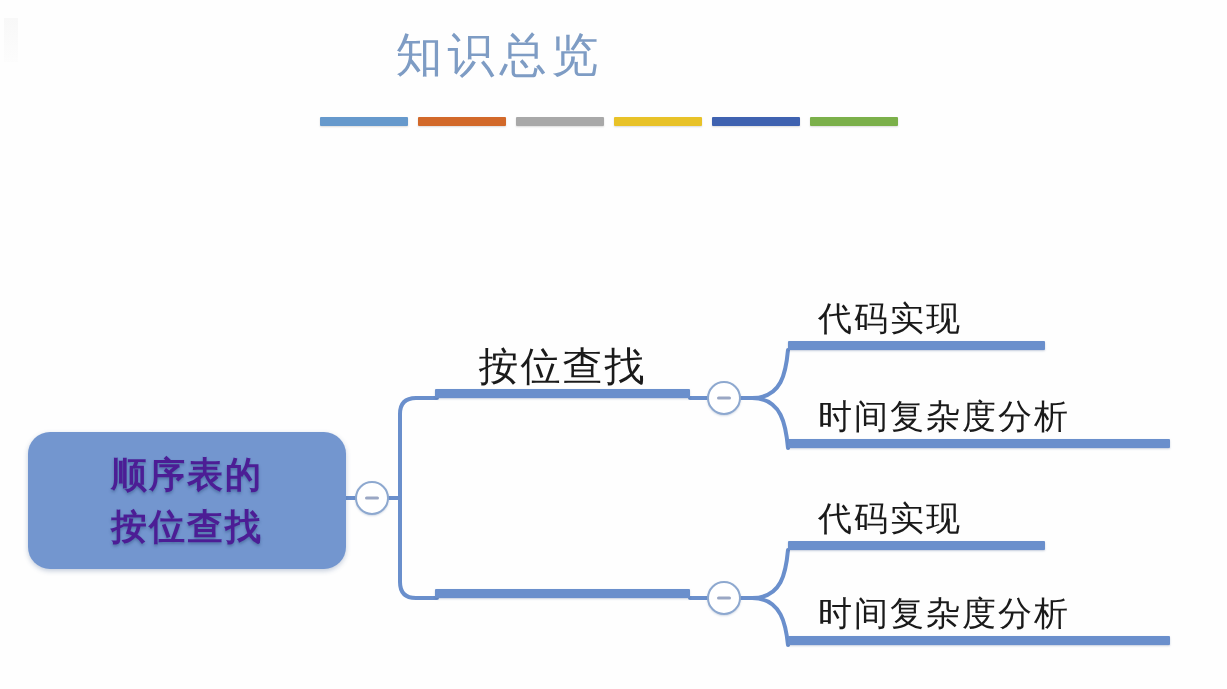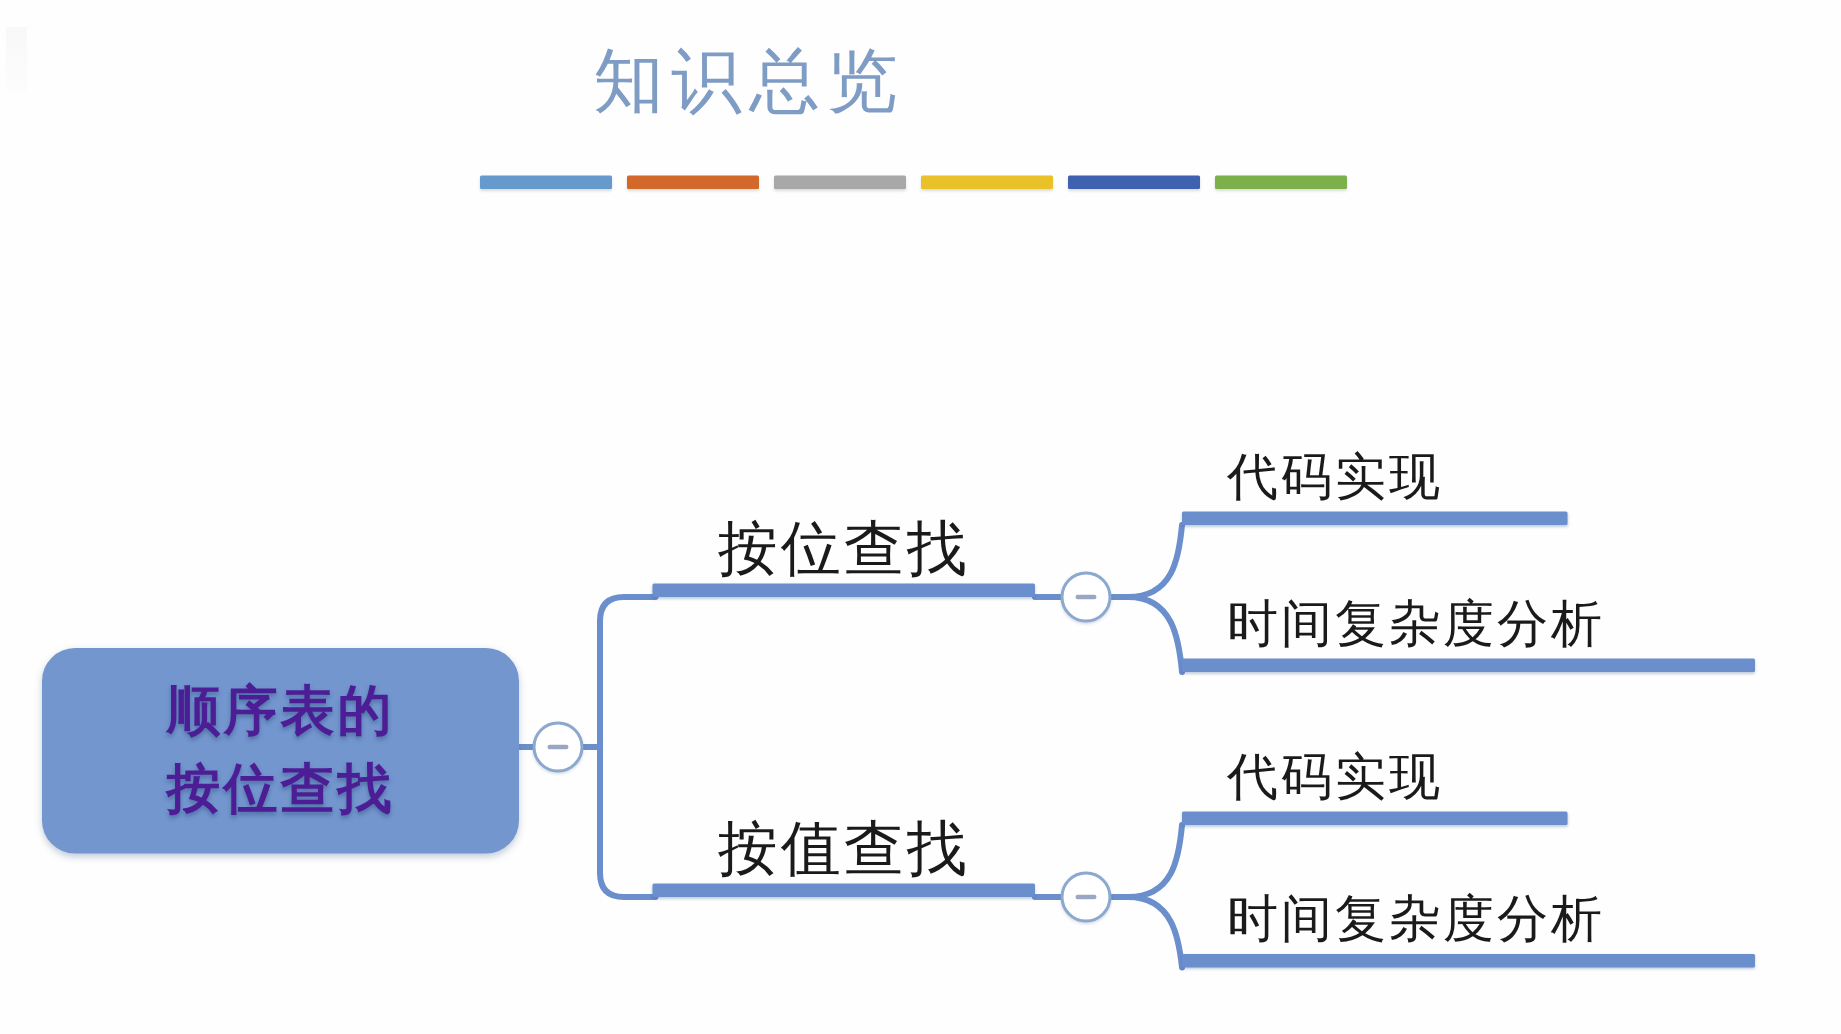--- a/index.html
+++ b/index.html
@@ -235,21 +235,20 @@
     <div class="leaf-node" style="left:788px; top:286px; width:257px;">
       <div class="leaf-label">代码实现</div>
       <div class="node-bar" style="width: 257px; background: rgb(106, 143, 204);"></div>
     </div>
     <div class="leaf-node" style="left:788px; top:384px; width:382px;">
       <div class="leaf-label">时间复杂度分析</div>
       <div class="node-bar" style="width: 382px; background: rgb(106, 143, 204);"></div>
     </div>
 
     <div class="branch-node" style="left:435px; top:534px; width:255px;">
-      <div class="branch-label">按值查找</div>
       <div class="node-bar" style="width: 255px; background: rgb(106, 143, 204);"></div>
     </div>
     <div class="collapse-toggle" style="left:707px; top:581px;">
       <div class="minus"></div>
     </div>
 
     <div class="leaf-node" style="left:788px; top:486px; width:257px;">
       <div class="leaf-label">代码实现</div>
       <div class="node-bar" style="width: 257px; background: rgb(106, 143, 204);"></div>
     </div>

